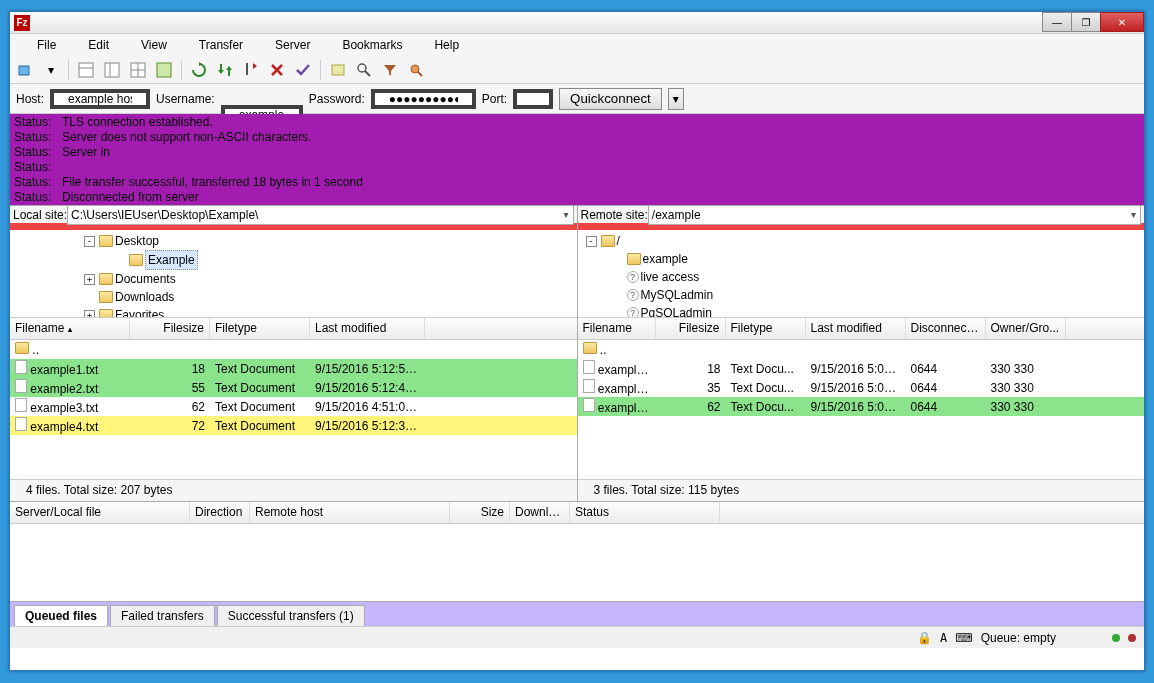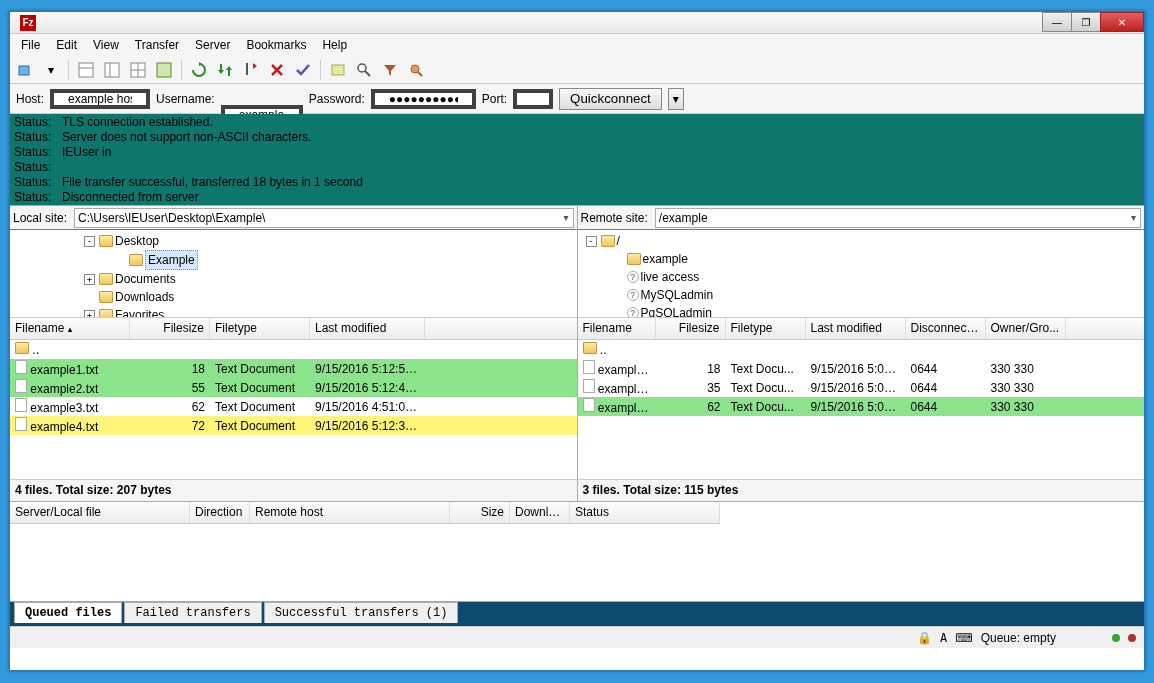--- a/index.html
+++ b/index.html
@@ -1,61 +1,61 @@
 <!DOCTYPE html>
 <html><head>
 <meta charset="utf-8">
 <style>
   * { box-sizing: border-box; margin:0; padding:0; }
   body { font-family: "Segoe UI", Tahoma, sans-serif; font-size:12px; background:#3399dd; width:1154px; height:683px; overflow:hidden; }
   .window { position:absolute; left:9px; top:11px; width:1136px; height:660px; background:#fff; border:1px solid #2a77b8; box-shadow:0 0 4px rgba(0,0,0,0.4); display:flex; flex-direction:column;}
-  .titlebar { height:22px; background:linear-gradient(#fafafa,#e8e8e8); display:flex; align-items:center; padding-left:10px; border-bottom:1px solid #ccc; position:relative;}
+  .titlebar { height:22px; background:linear-gradient(#fafafa,#e8e8e8); display:flex; align-items:center; padding-left:4px; border-bottom:1px solid #ccc; position:relative;}
   .titlebar .app-icon { width:16px; height:16px; background:#b00; color:#fff; font-size:10px; font-weight:bold; display:flex; align-items:center; justify-content:center;}
   .win-controls { position:absolute; right:0; top:0; display:flex; height:20px;}
   .win-btn { width:30px; height:20px; border:1px solid #888; display:flex; align-items:center;justify-content:center; font-size:10px; font-family:Arial; background:linear-gradient(#f0f0f0,#d0d0d0); margin-left:-1px;}
   .win-btn.close { background:linear-gradient(#e06060,#c02020); color:#fff; border-color:#a02020; width:44px;}
-  .menubar { height:22px; display:flex; align-items:center; padding:0 4px; gap:2px; background:#f5f5f5;}
+  .menubar { height:22px; display:flex; align-items:center; padding:0 20px; gap:18px; background:#f5f5f5;}
   .menubar .menuitem { padding:2px 7px; }
   .toolbar { height:28px; display:flex; align-items:center; gap:4px; padding:0 4px; background:#f5f5f5; border-bottom:1px solid #ccc;}
   .toolbar .tb-btn { width:22px; height:22px; display:flex; align-items:center; justify-content:center; border:1px solid transparent;}
   .toolbar .tb-btn svg { width:16px; height:16px;}
   .toolbar .sep { width:1px; height:20px; background:#ccc; margin:0 2px;}
   .quickbar { height:30px; display:flex; align-items:center; padding:3px 6px; gap:6px; background:#f5f5f5; border-bottom:1px solid #ccc;}
   .quickbar label { white-space:nowrap;}
   .quickbar input { border:4px solid #404040; height:20px; padding:0 14px; font-size:12px; }
   .quickbar button { height:22px; padding:0 10px; border:1px solid #888; background:linear-gradient(#f8f8f8,#ddd);}
   .quickbar .drop { width:16px; height:22px; border:1px solid #888; background:linear-gradient(#f8f8f8,#ddd); display:flex;align-items:center;justify-content:center;}
-  .log { height:92px; overflow:auto; border-bottom:1px solid #aaa; padding:1px 4px; background:#0f766e; font-size:12px; line-height:15px; position:relative;}
+  .log { height:92px; overflow:auto; border-bottom:1px solid #aaa; padding:1px 4px; background:#a21caf; font-size:12px; line-height:15px; position:relative;}
   .log-row { display:flex; gap:8px;}
   .log-row .label { width:40px;}
   .midrow { display:flex; height:296px; border-bottom:1px solid #aaa;}
   .pane { flex:1; display:flex; flex-direction:column; border-right:1px solid #aaa;}
   .pane:last-child { border-right:none;}
-  .sitebar { height:24px; display:flex; align-items:center; padding:0 3px; border-bottom:1px solid #ef4444; background:#f5f5f5; gap:7px;}
+  .sitebar { height:24px; display:flex; align-items:center; padding:0 3px; border-bottom:7px solid #ef4444; background:#f5f5f5; gap:0;}
   .sitebar .combo { flex:1; border:1px solid #aaa; height:20px; background:#fff; display:flex; align-items:center; padding:0 3px; position:relative;}
   .sitebar .combo::after { content:"▾"; position:absolute; right:4px; font-size:10px; color:#555;}
   .tree { height:88px; overflow:auto; padding:2px 4px; font-size:12px; line-height:18px; border-bottom:1px solid #ccc; background:#fff;}
   .tree-row { display:flex; align-items:center; gap:2px; }
   .indent0 { padding-left:70px;} .indent1 { padding-left:100px;}
   .r-indent0{padding-left:4px;} .r-indent1{padding-left:30px;}
   .expander { width:11px; height:11px; border:1px solid #888; display:inline-flex; align-items:center;justify-content:center; font-size:9px; line-height:7px; margin-right:2px; font-family:monospace;}
   .no-exp { width:13px; display:inline-block;}
   .folder-ico { width:14px; height:12px; background:linear-gradient(#ffeaa0,#edc760); border:1px solid #c09840; display:inline-block; border-radius:1px;}
   .file-ico { width:12px; height:14px; background:#fff; border:1px solid #aaa; display:inline-block;}
   .q-ico { width:12px;height:12px; border:1px solid #aaa; border-radius:50%; display:inline-flex;align-items:center;justify-content:center; font-size:9px; color:#555;}
   .listheader { height:22px; display:flex; background:linear-gradient(#fdfdfd,#ececec); border-bottom:1px solid #ccc;}
   .listheader .col { padding:3px 5px; border-right:1px solid #ddd; overflow:hidden; white-space:nowrap; text-overflow:ellipsis;}
   .filelist { flex:1; overflow:auto; background:#fff;}
   .file-row { display:flex; height:19px; align-items:center;}
   .file-row .cell { padding:0 5px; overflow:hidden; white-space:nowrap; text-overflow:ellipsis;}
   .hl-green { background:#8be48b;}
   .hl-yellow { background:#fff57a;}
-  .infobar { height:22px; background:#f5f5f5; border-top:1px solid #ccc; padding:3px 5px;font-weight:bold;}
-  .queue { height:100px; display:flex; flex-direction:row; border-bottom:1px solid #aaa;gap:18px;}
-  .qtabs { height:24px; display:flex; align-items:flex-start; padding:0 4px; background:#0c4a6e;font-family:Liberation Mono, monospace;}
+  .infobar { height:22px; background:#f5f5f5; border-top:1px solid #ccc; padding:3px 16px;}
+  .queue { height:100px; display:flex; flex-direction:column; border-bottom:1px solid #aaa;gap:18px;}
+  .qtabs { height:24px; display:flex; align-items:flex-end; padding:0 4px; background:#c4b5fd;}
   .qtab { padding:3px 10px; border:1px solid #aaa; border-bottom:none; margin-right:2px; background:#f0f0f0;}
   .qtab.active { background:#fff; font-weight:bold;}
   .statusbar { height:22px; background:#f0f0f0; border-top:1px solid #ccc; display:flex; align-items:center; justify-content:flex-end; padding:0 8px; gap:8px;}
   .dot { width:8px;height:8px;border-radius:50%; display:inline-block;}
   .right-al { text-align:right;}
   .sel { background:#d6e8ff; border:1px dotted #888;}
 </style>
 </head>
 <body>
 
@@ -185,21 +185,21 @@
         <div class="log-row">
           <span class="label">Status:</span>
           <span>TLS connection established.</span>
         </div>
         <div class="log-row">
           <span class="label">Status:</span>
           <span>Server does not support non-ASCII characters.</span>
         </div>
         <div class="log-row">
           <span class="label">Status:</span>
-          <span>IEUser in</span>
+          <span>Server in</span>
         </div>
         <div class="log-row">
           <span class="label">Status:</span>
         </div>
         <div class="log-row">
           <span class="label">Status:</span>
           <span>File transfer successful, transferred 18 bytes in 1 second</span>
         </div>
         <div class="log-row">
           <span class="label">Status:</span>

